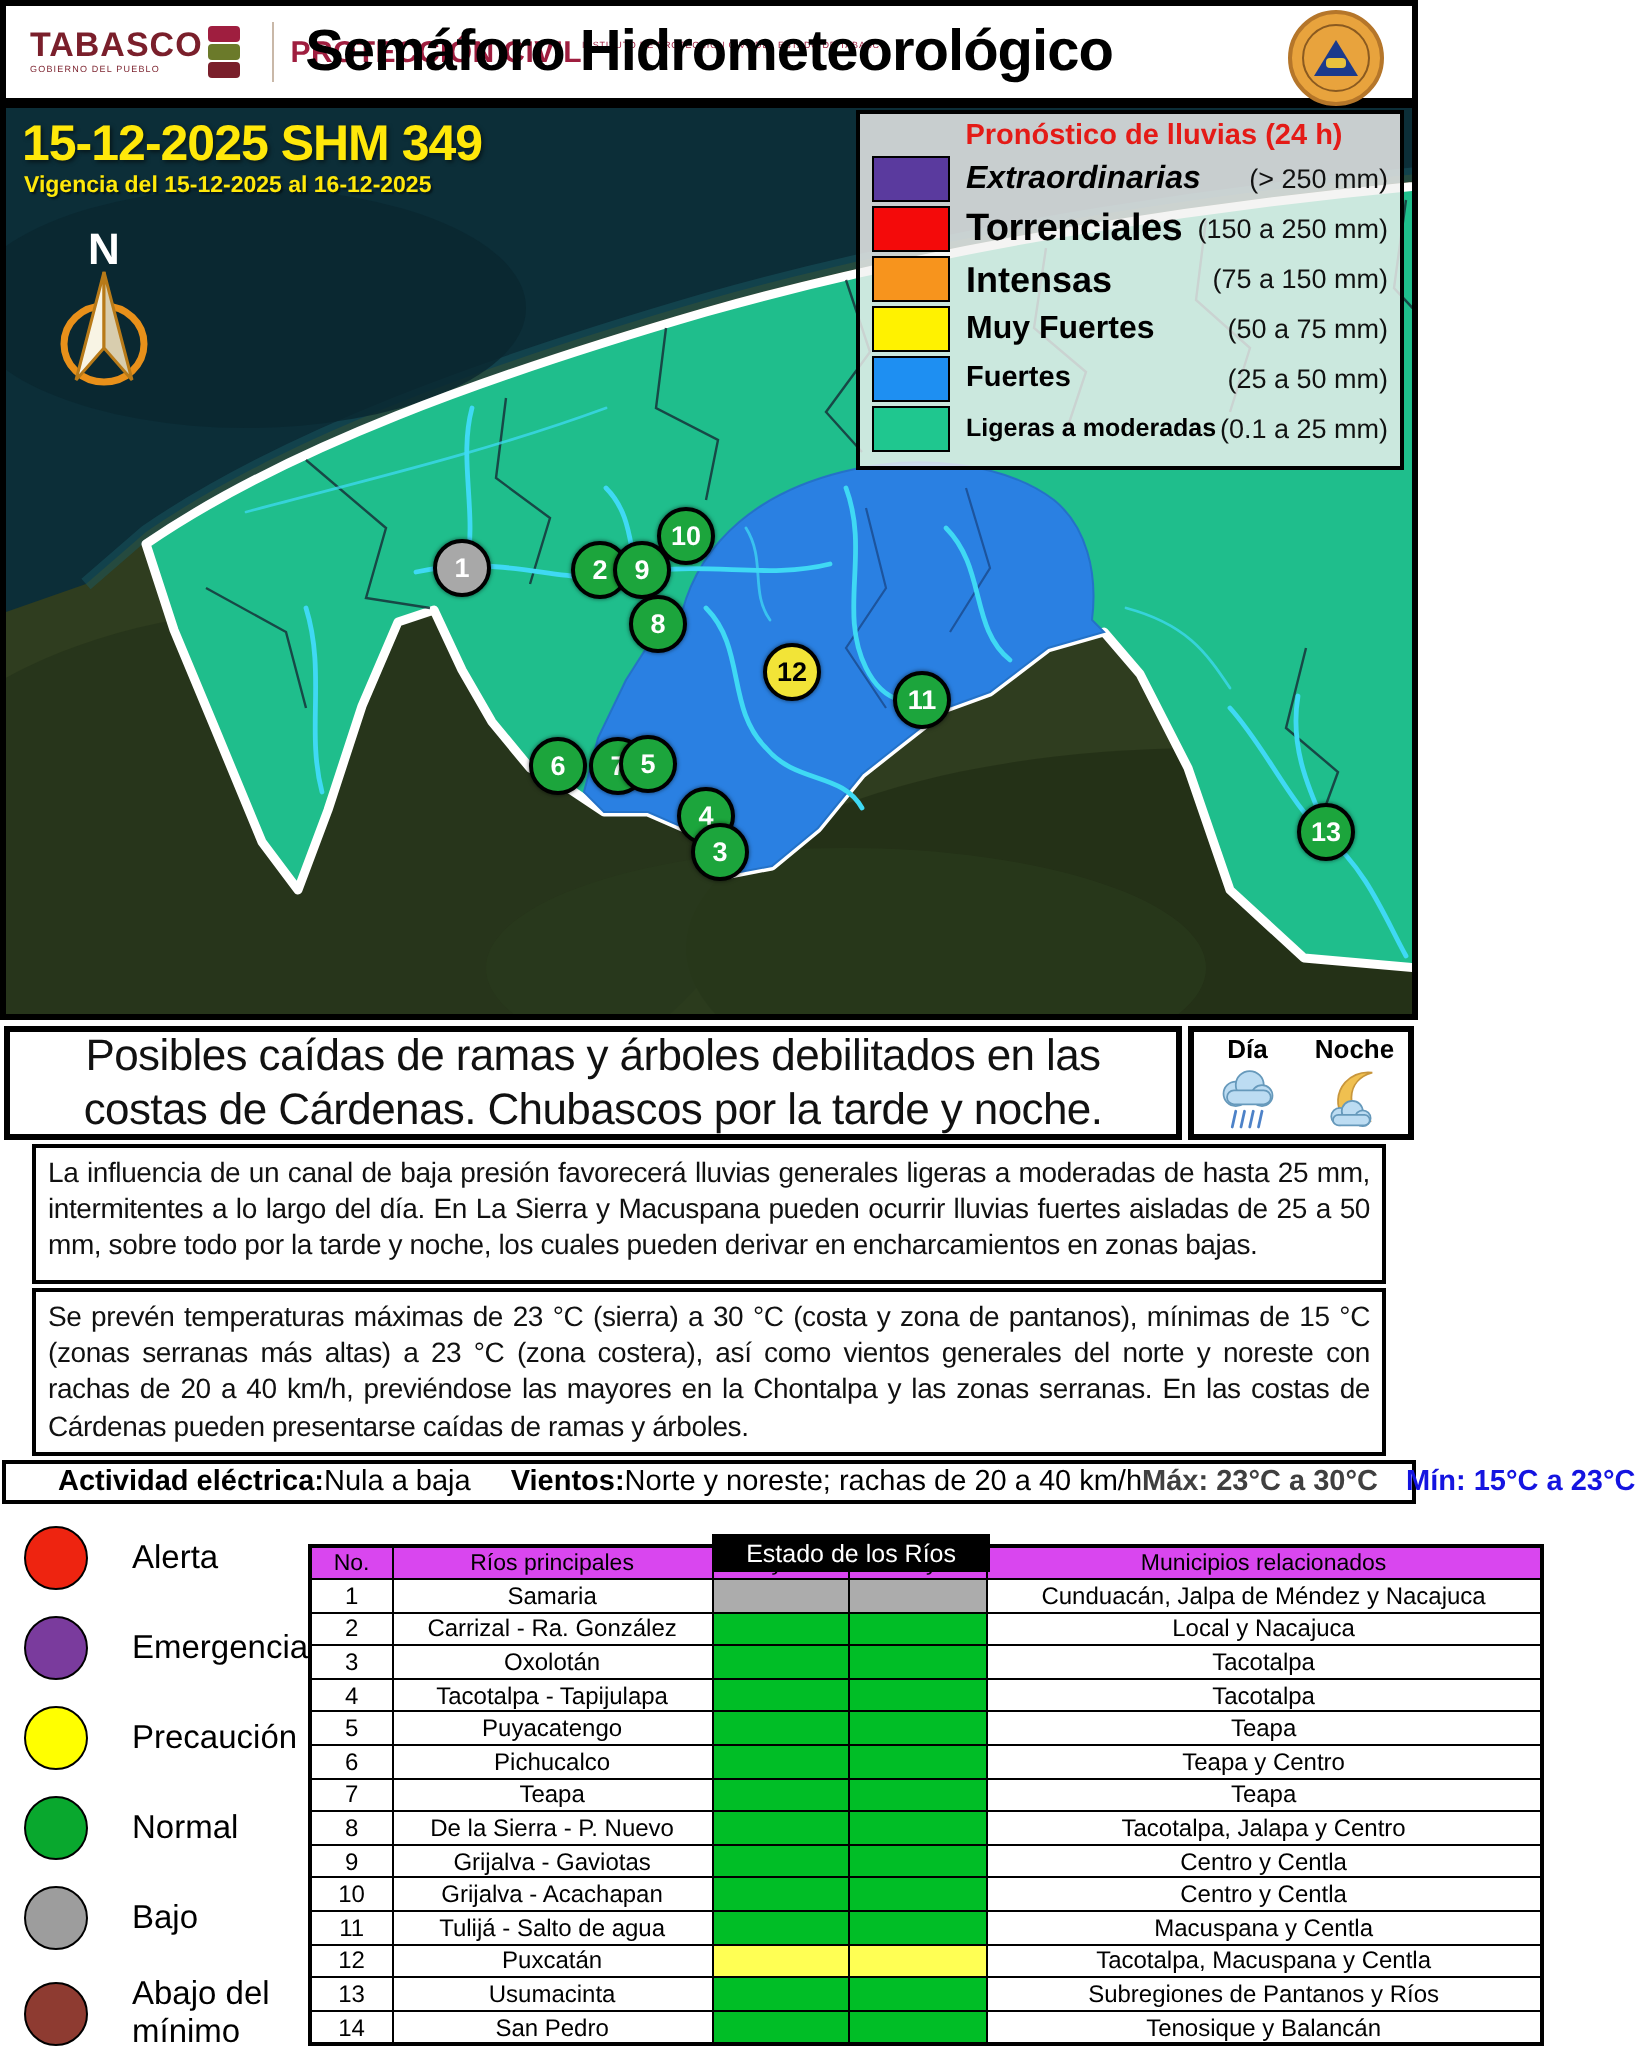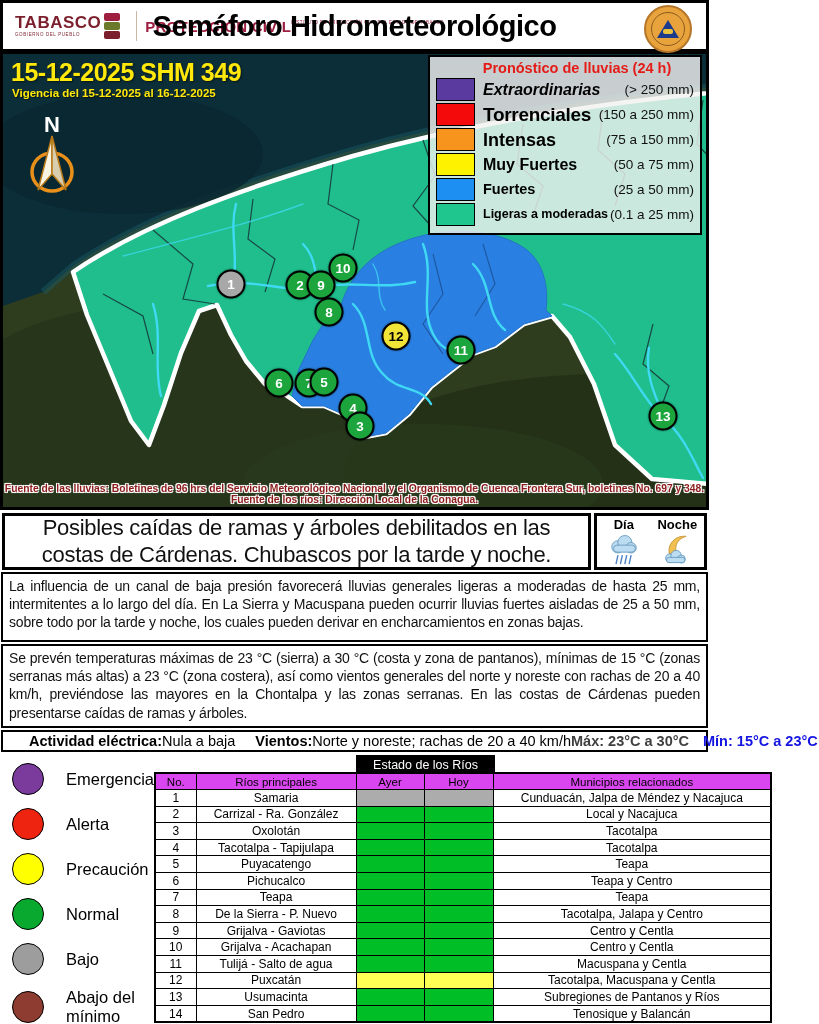--- a/index.html
+++ b/index.html
@@ -52,39 +52,39 @@
   .map-source{position:absolute;left:0;right:0;bottom:2px;text-align:center;font-size:10.3px;font-weight:bold;color:#8c1a1a;text-shadow:0 0 2px #fff,0 0 2px #fff,1px 1px 0 #fff,-1px -1px 0 #fff,1px -1px 0 #fff,-1px 1px 0 #fff;}
 
   
   .headline-row{display:flex;margin:3px 2px 2px 2px;height:57px;}
   .headline-box{flex:1;border:3px solid #000;display:flex;align-items:center;justify-content:center;text-align:center;font-size:22px;color:#111;line-height:1.22;padding:0 6px;letter-spacing:-.3px;}
   .daynight{width:107px;border:3px solid #000;border-left-width:3px;margin-left:3px;display:flex;}
   .dn-col{flex:1;display:flex;flex-direction:column;align-items:center;padding-top:1px;}
   .dn-label{font-weight:bold;font-size:13px;}
 
   
-  .para{margin:2px 1px;border:2px solid #000;padding:3px 6px;font-size:14px;line-height:1.3;text-align:justify;color:#111;letter-spacing:-.2px;}
+  .para{margin:2px 16px;border:2px solid #000;padding:3px 6px;font-size:14px;line-height:1.3;text-align:justify;color:#111;letter-spacing:-.2px;}
   .para.p1{min-height:60px;}
   .para.p2{min-height:74px;}
 
   
   .cond{margin:0 1px;border:2px solid #000;display:flex;align-items:center;font-size:14.5px;padding:1px 6px;white-space:nowrap;}
   .cond b{font-weight:bold;margin-left:20px;}
   .cond .gap1{width:6px;} .cond .gap2{flex:1;} .cond .gap3{width:14px;}
   .cond .maxt{color:#404040;font-weight:bold;}
   .cond .mint{color:#1414e0;font-weight:bold;margin-left:14px;}
 
   
   .bottom{display:flex;margin-top:3px;}
   .status-col{width:196px;padding:8px 0 0 12px;box-sizing:border-box;}
   .st-item{display:flex;align-items:center;margin-bottom:13px;}
   .st-circle{width:30px;height:30px;border-radius:50%;border:1.6px solid #000;flex:0 0 auto;margin-right:22px;}
   .st-label{font-size:16.5px;color:#000;line-height:1.15;max-width:110px;}
   .rivers{position:relative;width:618px;}
-  .rt-title{position:absolute;left:202px;top:0;width:137px;height:17px;background:#000;color:#fff;font-size:12.5px;display:flex;align-items:center;justify-content:center;border:1px solid #000;}
+  .rt-title{position:absolute;left:202px;top:12px;width:137px;height:17px;background:#000;color:#fff;font-size:12.5px;display:flex;align-items:center;justify-content:center;border:1px solid #000;}
   table.rtbl{border-collapse:collapse;margin-top:17px;table-layout:fixed;width:616px;}
   table.rtbl th,table.rtbl td{border:1.6px solid #000;padding:0;text-align:center;overflow:hidden;white-space:nowrap;}
   table.rtbl{border:2px solid #000;}
   table.rtbl th{font-weight:normal;font-size:11.5px;height:15px;background:#d946ef;}
   table.rtbl td{height:15.6px;font-size:12px;background:#fff;color:#000;line-height:1;}
   td.c-status{padding:0;}
   td.sz-sm{font-size:11px;} td.sz-md{font-size:12px;} td.sz-lg{font-size:14px;} td.sz-xl{font-size:15.5px;}
 </style>
 </head>
 <body>
@@ -228,21 +228,20 @@
             <span class="rl-range">(25 a 50 mm)</span>
           </div>
           <div class="rl-row">
             <span class="rl-sw" style="background: rgb(31, 199, 143);"></span>
             <span class="rl-name">Ligeras a moderadas</span>
             <span class="rl-range">(0.1 a 25 mm)</span>
           </div>
         </div>
     </div>
 
-    <div class="map-source">Fuente de las lluvias: Boletines de 96 hrs del Servicio Meteorológico Nacional y el Organismo de Cuenca Frontera Sur, boletines No. 697 y 348. Fuente de los ríos: Dirección Local de la Conagua.</div>
   </div>
 
   <div class="headline-row">
     <div class="headline-box">Posibles caídas de ramas y árboles debilitados en las costas de Cárdenas. Chubascos por la tarde y noche.</div>
     <div class="daynight">
       <div class="dn-col">
         <span class="dn-label">Día</span>
         <svg width="38" height="38" viewBox="0 0 40 40">
           <g stroke="#6699bb" stroke-width="1" fill="#bcdcf2">
             <circle cx="13" cy="17" r="7"></circle>
@@ -285,26 +284,26 @@
     <span class="gap1"></span>
     <span>Norte y noreste; rachas de 20 a 40 km/h</span>
     <span class="gap3"></span>
     <span class="maxt">Máx: 23°C a 30°C</span>
     <span class="mint">Mín: 15°C a 23°C</span>
   </div>
 
   <div class="bottom">
     <div class="status-col" id="status-col">
         <div class="st-item">
+          <span class="st-circle" style="background: rgb(238, 36, 16);"></span>
+          <span class="st-label">Alerta</span>
+        </div>
+        <div class="st-item">
           <span class="st-circle" style="background: rgb(122, 59, 157);"></span>
           <span class="st-label">Emergencia</span>
-        </div>
-        <div class="st-item">
-          <span class="st-circle" style="background: rgb(238, 36, 16);"></span>
-          <span class="st-label">Alerta</span>
         </div>
         <div class="st-item">
           <span class="st-circle" style="background: rgb(255, 255, 0);"></span>
           <span class="st-label">Precaución</span>
         </div>
         <div class="st-item">
           <span class="st-circle" style="background: rgb(9, 168, 46);"></span>
           <span class="st-label">Normal</span>
         </div>
         <div class="st-item">

